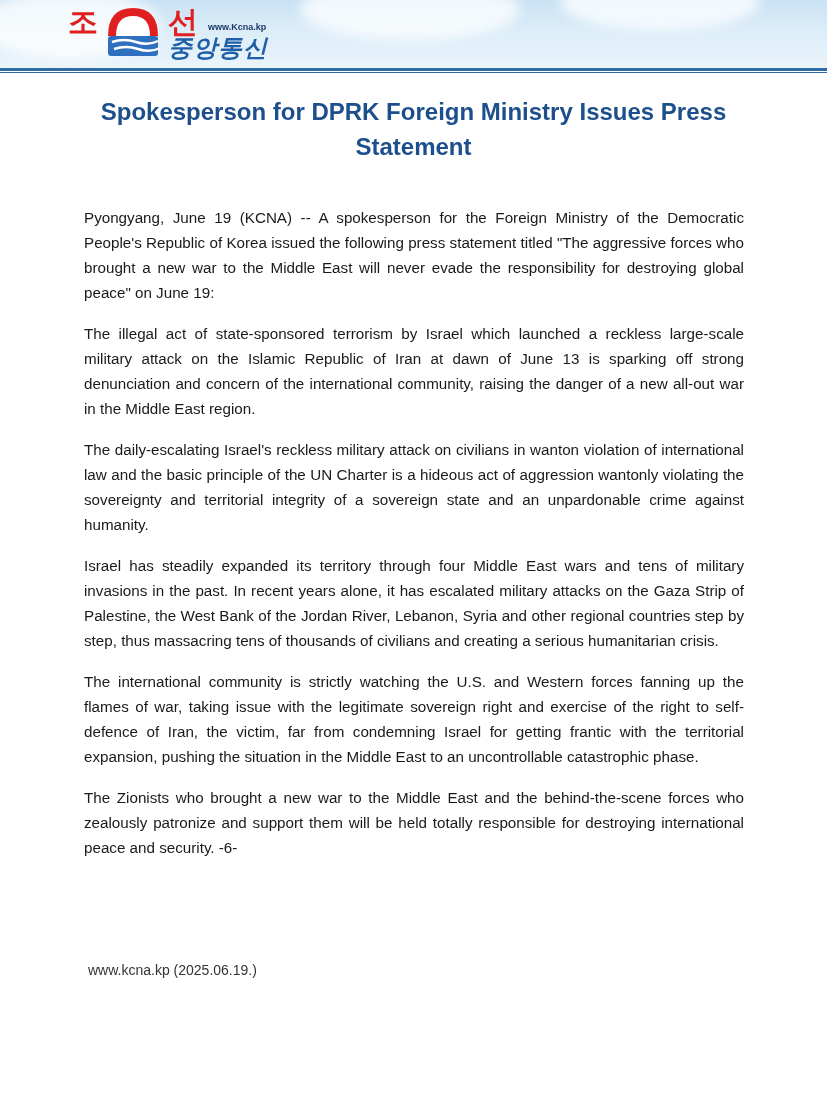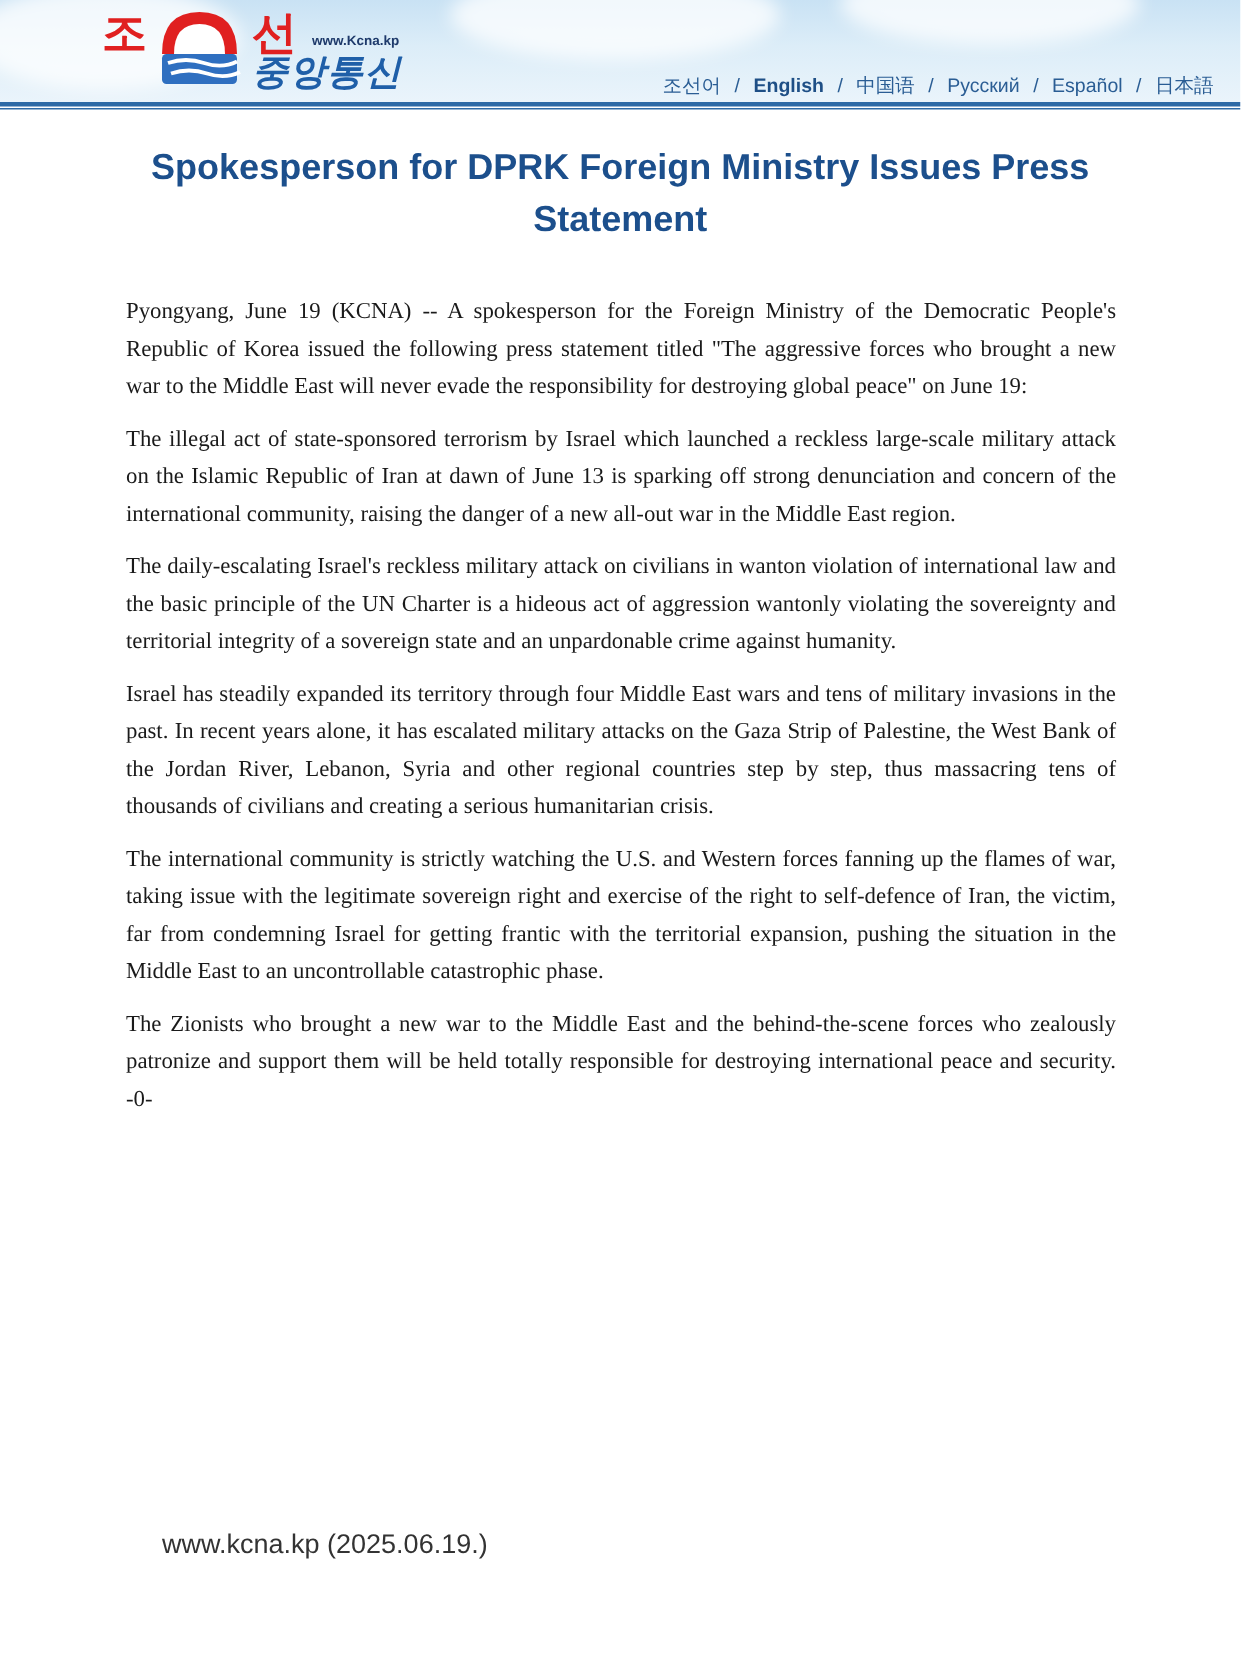--- a/index.html
+++ b/index.html
@@ -37,24 +37,24 @@
   .title {
     position: absolute; left: 60px; top: 94px; width: 707px;
     text-align: center; color: #1c4f8c;
     font-size: 24px; font-weight: bold; line-height: 35px;
   }
   .article {
     position: absolute; left: 84px; top: 189px; width: 660px;
     font-size: 15.2px; line-height: 25px; text-align: justify;
     color: #1a1a1a;
   }
-  .article p { margin: 6px 0 10px 0; font-family: Liberation Serif, serif; }
+  .article p { margin: 16px 0 10px 0; }
   .footer-src {
-    position: absolute; left: 88px; top: 1019px;
-    font-size: 18px; color: #333; margin-left: 20px;
+    position: absolute; left: 88px; top: 962px;
+    font-size: 14px; color: #333;
   }
 </style>
 </head>
 <body>
 
 <div class="header">
   <div class="cloud" style="left:-20px;top:-10px;width:180px;height:70px;"></div>
   <div class="cloud" style="left:300px;top:-20px;width:220px;height:60px;"></div>
   <div class="cloud" style="left:560px;top:-25px;width:200px;height:55px;"></div>
 
@@ -65,31 +65,28 @@
       <path d="M14,30 Q14,10 31,10 Q48,10 48,30 Z" fill="#ffffff"></path>
       <rect x="6" y="30" width="50" height="20" rx="3" fill="#2f6fc0"></rect>
       <path d="M10,36 Q22,32 34,36 T56,35" stroke="#fff" stroke-width="2.5" fill="none"></path>
       <path d="M12,43 Q24,39 36,43 T58,42" stroke="#fff" stroke-width="2.5" fill="none"></path>
     </svg>
     <span class="k2">선</span>
     <span class="url">www.Kcna.kp</span>
     <span class="k3">중앙통신</span>
   </div>
 
-  <div class="langs">
-    <a href="#">조선어</a><span class="sep">/</span><a href="#" class="active">English</a><span class="sep">/</span><a href="#">中国语</a><span class="sep">/</span><a href="#">Русский</a><span class="sep">/</span><a href="#">Español</a><span class="sep">/</span><a href="#">日本語</a>
-  </div>
 </div>
 <div class="rule1"></div>
 <div class="rule2"></div>
 
 <h1 class="title" style="margin:0;">Spokesperson for DPRK Foreign Ministry Issues Press Statement</h1>
 
 <div class="article">
   <p>Pyongyang, June 19 (KCNA) -- A spokesperson for the Foreign Ministry of the Democratic People's Republic of Korea issued the following press statement titled "The aggressive forces who brought a new war to the Middle East will never evade the responsibility for destroying global peace" on June 19:</p>
   <p>The illegal act of state-sponsored terrorism by Israel which launched a reckless large-scale military attack on the Islamic Republic of Iran at dawn of June 13 is sparking off strong denunciation and concern of the international community, raising the danger of a new all-out war in the Middle East region.</p>
   <p>The daily-escalating Israel's reckless military attack on civilians in wanton violation of international law and the basic principle of the UN Charter is a hideous act of aggression wantonly violating the sovereignty and territorial integrity of a sovereign state and an unpardonable crime against humanity.</p>
   <p>Israel has steadily expanded its territory through four Middle East wars and tens of military invasions in the past. In recent years alone, it has escalated military attacks on the Gaza Strip of Palestine, the West Bank of the Jordan River, Lebanon, Syria and other regional countries step by step, thus massacring tens of thousands of civilians and creating a serious humanitarian crisis.</p>
   <p>The international community is strictly watching the U.S. and Western forces fanning up the flames of war, taking issue with the legitimate sovereign right and exercise of the right to self-defence of Iran, the victim, far from condemning Israel for getting frantic with the territorial expansion, pushing the situation in the Middle East to an uncontrollable catastrophic phase.</p>
-  <p>The Zionists who brought a new war to the Middle East and the behind-the-scene forces who zealously patronize and support them will be held totally responsible for destroying international peace and security. -0-</p>
+  <p>The Zionists who brought a new war to the Middle East and the behind-the-scene forces who zealously patronize and support them will be held totally responsible for destroying international peace and security. -6-</p>
 </div>
 
 <div class="footer-src">www.kcna.kp (2025.06.19.)</div>
 
 </body></html>

